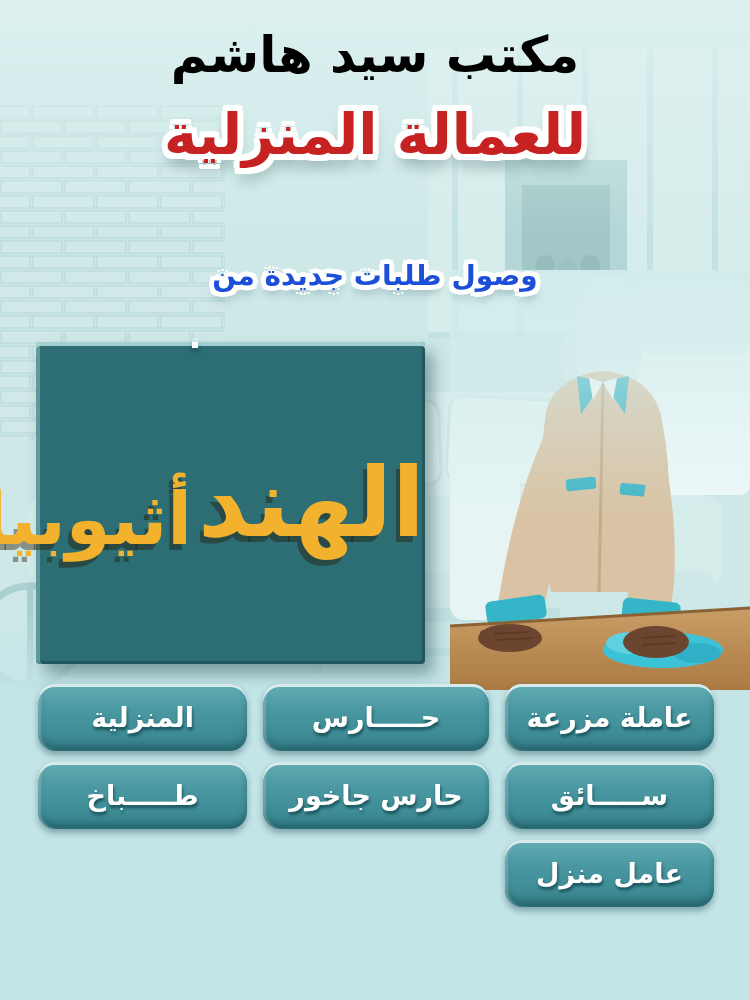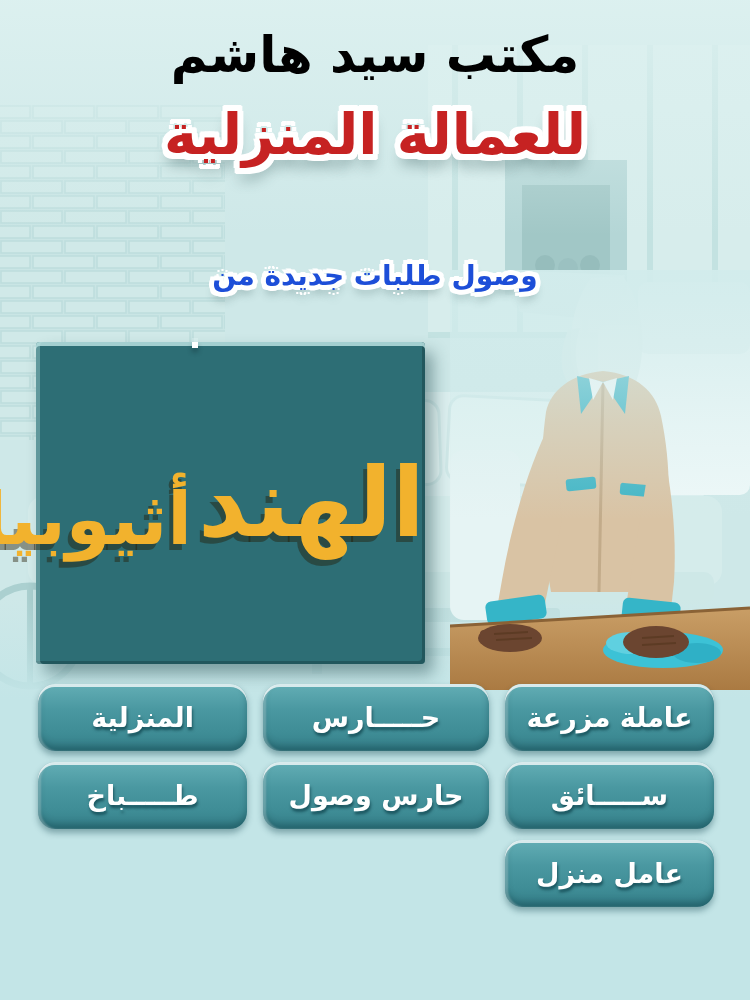--- a/index.html
+++ b/index.html
@@ -248,21 +248,21 @@
     <div class="pill">
       <span class="pill-label">حـــــارس</span>
     </div>
     <div class="pill">
       <span class="pill-label">المنزلية</span>
     </div>
     <div class="pill">
       <span class="pill-label">ســـــائق</span>
     </div>
     <div class="pill">
-      <span class="pill-label">حارس وصول</span>
+      <span class="pill-label">حارس جاخور</span>
     </div>
     <div class="pill">
       <span class="pill-label">طـــــباخ</span>
     </div>
     <div class="pill">
       <span class="pill-label">عامل منزل</span>
     </div>
   </div>
 
 

